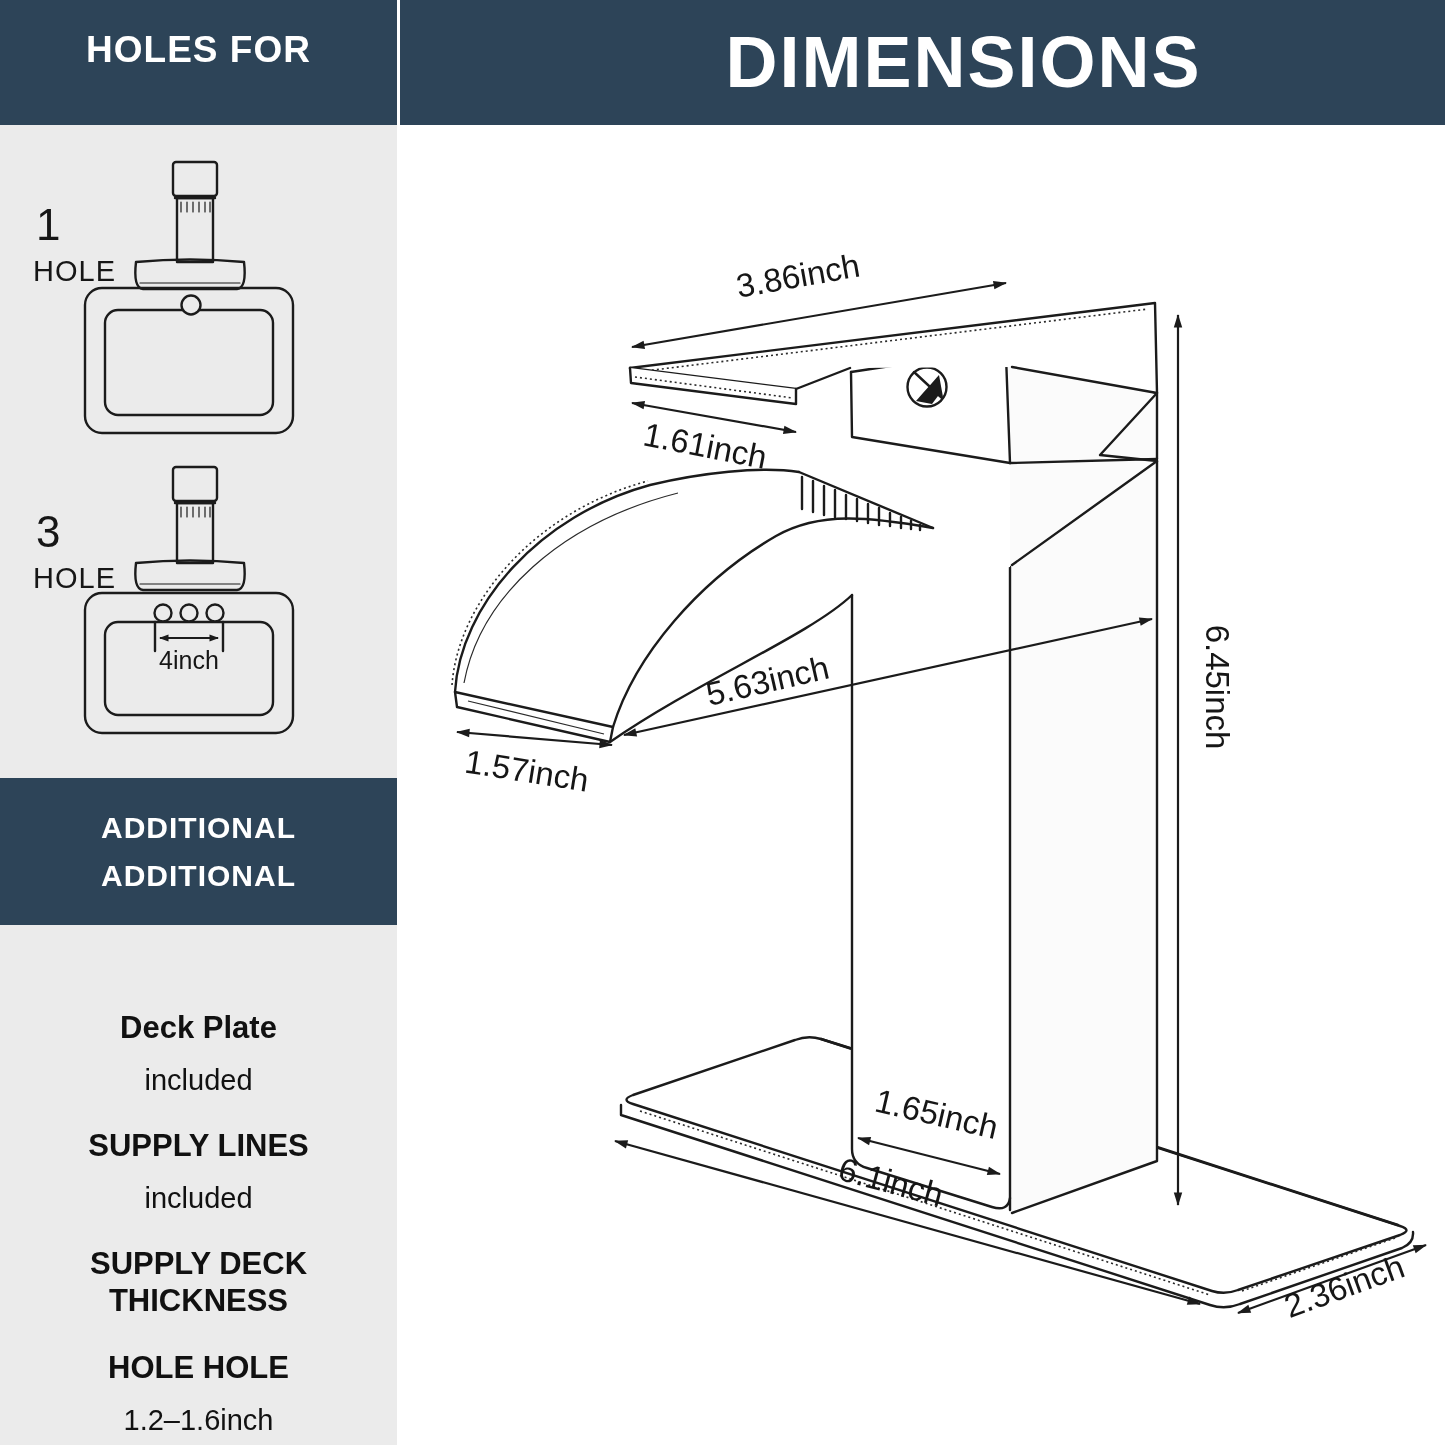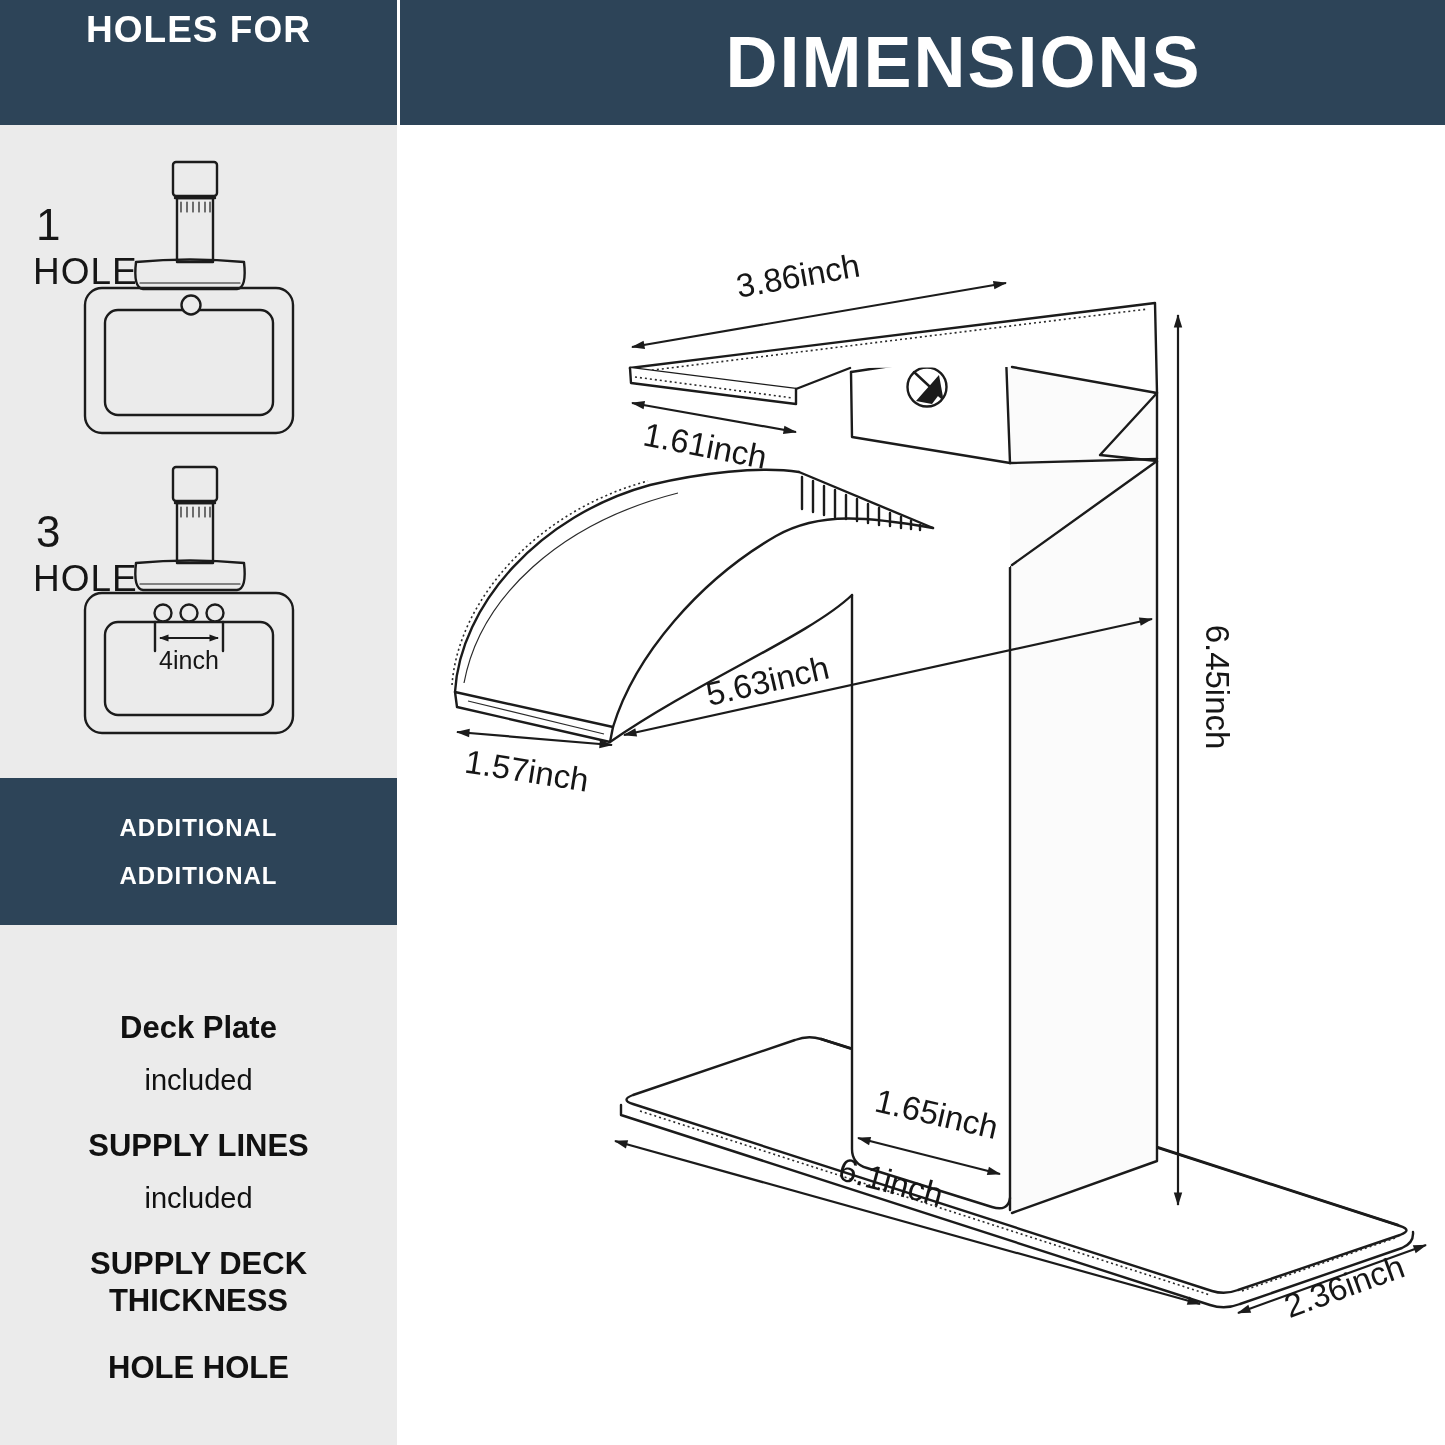--- a/index.html
+++ b/index.html
@@ -6,44 +6,44 @@
   html,body { background:#fff; }
   body { font-family:"Liberation Sans", sans-serif; }
   .canvas {
     position:relative; width:1445px; height:1445px;
     background:#ffffff; overflow:hidden; color:#1b1b1b;
   }
   
   .hdr-left {
     position:absolute; left:0; top:0; width:397px; height:125px;
     background:#2d4458; color:#fff; text-align:center;
-    font-weight:bold; font-size:37px; line-height:47px; padding-top:6px;
+    font-weight:bold; font-size:37px; line-height:47px; padding-top:26px;
     letter-spacing:1px;
   }
   .hdr-main {
     position:absolute; left:400px; top:0; width:1127px; height:125px;
     background:#2d4458; color:#fff; text-align:center;
     font-weight:bold; font-size:72px; line-height:125px; letter-spacing:2px;
   }
   
   .panel {
     position:absolute; left:0; top:125px; width:397px; height:1320px;
     background:#ebebeb;
   }
   .hole-label { position:absolute; left:33px; text-align:left; color:#161616; }
   .hole-label .num  { font-size:44px; line-height:44px; margin-left:3px; }
-  .hole-label .word { font-size:37px; line-height:31px; margin-top:9px; letter-spacing:1px; }
+  .hole-label .word { font-size:29px; line-height:31px; margin-top:9px; letter-spacing:1px; }
   .hl1 { top:78px; }
   .hl3 { top:385px; }
   .icon1 { position:absolute; left:60px; top:25px; }
   .icon2 { position:absolute; left:60px; top:330px; }
   .add-hdr {
     position:absolute; left:0; top:653px; width:397px; height:147px;
     background:#2d4458; color:#fff; text-align:center;
-    font-weight:bold; font-size:24px; line-height:48px; padding-top:26px;
+    font-weight:bold; font-size:30px; line-height:48px; padding-top:26px;
     letter-spacing:1px;
   }
   .info-list { position:absolute; left:0; top:884px; width:397px; text-align:center; }
   .info-item { margin-bottom:30px; }
   .info-title {
     font-weight:bold; font-size:31px; line-height:37px;
     max-width:345px; margin:0 auto; color:#111;
   }
   .info-value { font-size:29px; line-height:34px; margin-top:17px; color:#111; }
   
@@ -128,20 +128,21 @@
       </div>
       <div class="info-item">
         <div class="info-title">SUPPLY LINES</div>
         <div class="info-value">included</div>
       </div>
       <div class="info-item">
         <div class="info-title">SUPPLY DECK THICKNESS</div>
       </div>
       <div class="info-item">
         <div class="info-title">HOLE HOLE</div>
+        <div class="info-value">1.2–1.6inch</div>
       </div>
     </div>
   </div>
 
   <svg class="drawing" width="1045" height="1320" viewBox="0 0 1045 1320">
     <defs>
       <marker id="ah" markerWidth="16" markerHeight="12" refX="13" refY="5" orient="auto-start-reverse" markerUnits="userSpaceOnUse">
         <path d="M0.5,0.8 L14,5 L0.5,9.2 Z" fill="#1b1b1b"></path>
       </marker>
       <marker id="ah2" markerWidth="11" markerHeight="9" refX="9" refY="4" orient="auto-start-reverse" markerUnits="userSpaceOnUse">

